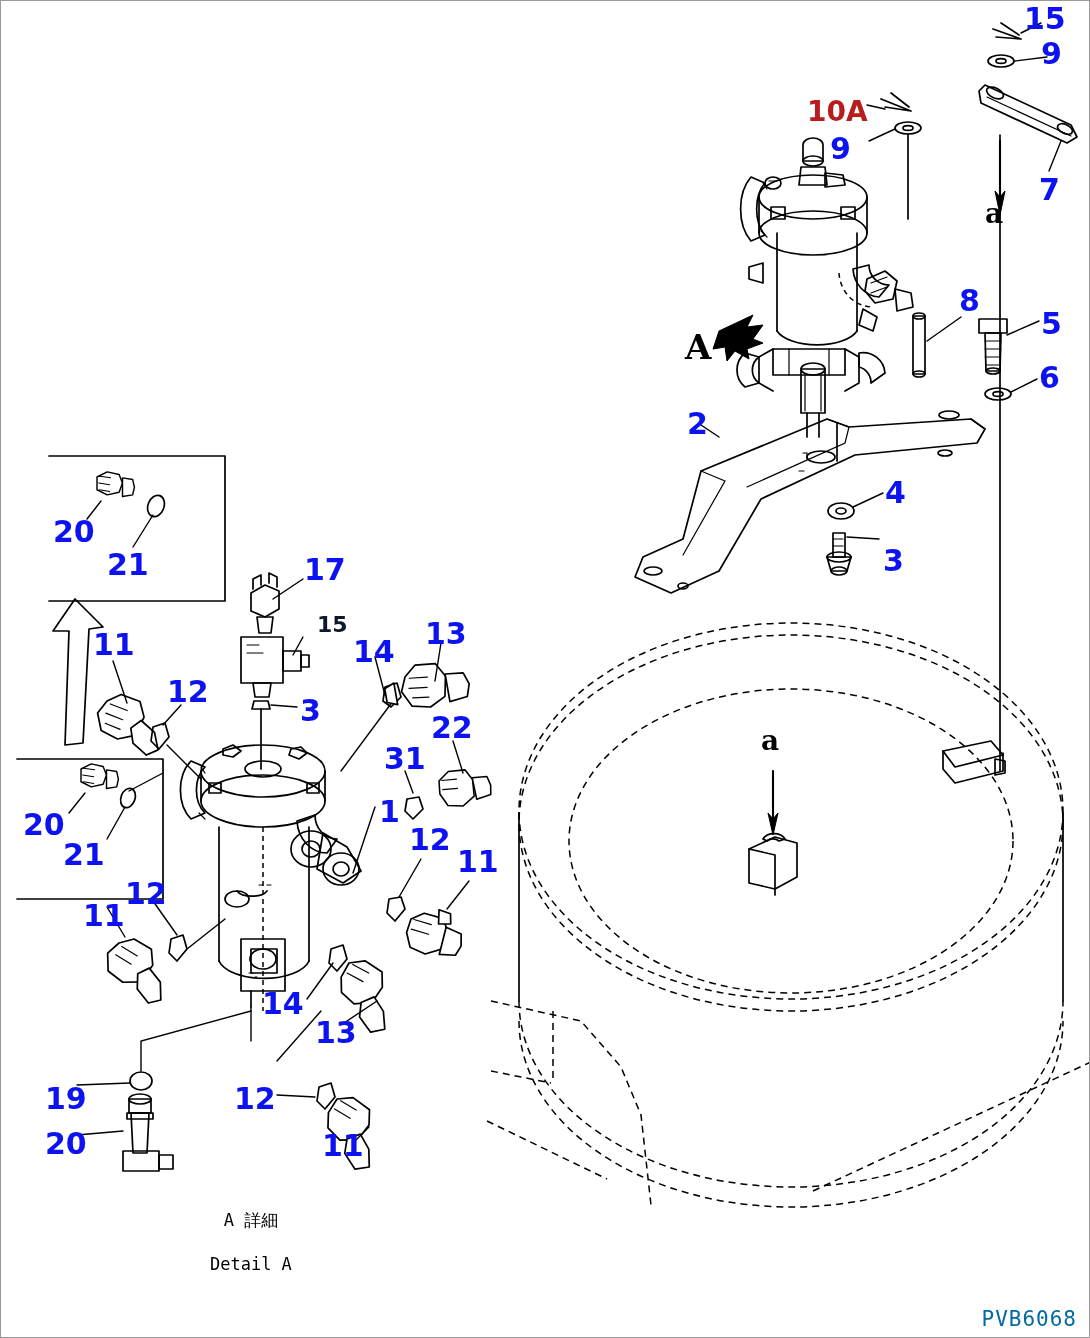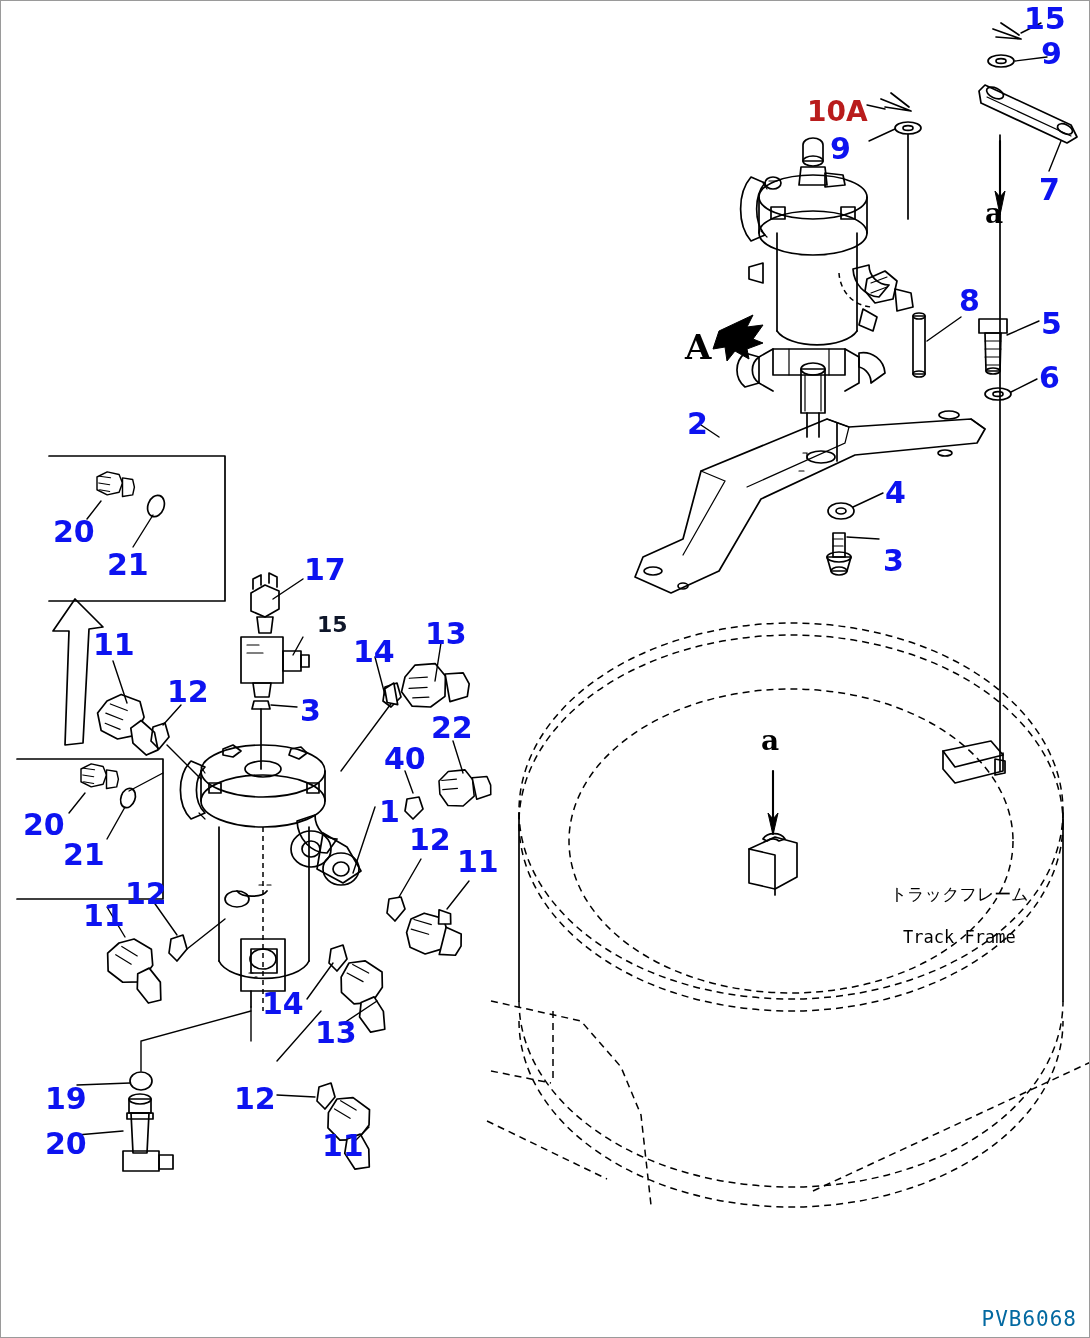--- a/index.html
+++ b/index.html
@@ -364,25 +364,25 @@
     <path class="s" d="M122 1150 l36 0 l0 20 l-36 0 z"></path>
     <path class="s" d="M158 1154 l14 0 l0 14 l-14 0 z"></path>
     <path class="lead" d="M122 1130 L76 1134"></path>
 
     <path class="lead" d="M250 1006 L250 1040"></path>
     <path class="lead" d="M276 1060 L320 1010"></path>
 
   </svg>
 
 
-  <div class="tf" style="left:848px; top:862px;">
-    <span>トラックフレーム</span><br>
-    <span>Track Frame</span>
+
+  <div class="det" style="left:168px; top:1186px;">
+    <span>A 詳細</span><br>
+    <span>Detail A</span>
   </div>
-
 
   <div class="marker" style="left:984px; top:196px; font-size:28px;">a</div>
 
   <div class="marker" style="left:760px; top:723px; font-size:28px;">a</div>
 
   <div class="marker" style="left:684px; top:326px; font-size:34px;">A</div>
 
   <div class="dwg">PVB6068</div>
 
   <div id="callout-layer">
@@ -400,21 +400,21 @@
       <div class="lbl n" style="left: 52px; top: 516px; font-size: 30px; color: rgb(13, 19, 240);">20</div>
       <div class="lbl n" style="left: 106px; top: 549px; font-size: 30px; color: rgb(13, 19, 240);">21</div>
       <div class="lbl n" style="left: 303px; top: 554px; font-size: 30px; color: rgb(13, 19, 240);">17</div>
       <div class="lbl n" style="left: 316px; top: 613px; font-size: 22px; color: #0f172a;">15</div>
       <div class="lbl n" style="left: 424px; top: 618px; font-size: 30px; color: rgb(13, 19, 240);">13</div>
       <div class="lbl n" style="left: 352px; top: 636px; font-size: 30px; color: rgb(13, 19, 240);">14</div>
       <div class="lbl n" style="left: 92px; top: 629px; font-size: 30px; color: rgb(13, 19, 240);">11</div>
       <div class="lbl n" style="left: 166px; top: 676px; font-size: 30px; color: rgb(13, 19, 240);">12</div>
       <div class="lbl n" style="left: 299px; top: 695px; font-size: 30px; color: rgb(13, 19, 240);">3</div>
       <div class="lbl n" style="left: 430px; top: 712px; font-size: 30px; color: rgb(13, 19, 240);">22</div>
-      <div class="lbl n" style="left: 383px; top: 743px; font-size: 30px; color: rgb(13, 19, 240);">40</div>
+      <div class="lbl n" style="left: 383px; top: 743px; font-size: 30px; color: rgb(13, 19, 240);">31</div>
       <div class="lbl n" style="left: 22px; top: 809px; font-size: 30px; color: rgb(13, 19, 240);">20</div>
       <div class="lbl n" style="left: 62px; top: 839px; font-size: 30px; color: rgb(13, 19, 240);">21</div>
       <div class="lbl n" style="left: 378px; top: 796px; font-size: 30px; color: rgb(13, 19, 240);">1</div>
       <div class="lbl n" style="left: 408px; top: 824px; font-size: 30px; color: rgb(13, 19, 240);">12</div>
       <div class="lbl n" style="left: 456px; top: 846px; font-size: 30px; color: rgb(13, 19, 240);">11</div>
       <div class="lbl n" style="left: 124px; top: 878px; font-size: 30px; color: rgb(13, 19, 240);">12</div>
       <div class="lbl n" style="left: 82px; top: 900px; font-size: 30px; color: rgb(13, 19, 240);">11</div>
       <div class="lbl n" style="left: 261px; top: 988px; font-size: 30px; color: rgb(13, 19, 240);">14</div>
       <div class="lbl n" style="left: 314px; top: 1017px; font-size: 30px; color: rgb(13, 19, 240);">13</div>
       <div class="lbl n" style="left: 44px; top: 1083px; font-size: 30px; color: rgb(13, 19, 240); text-align: center;">19</div>

